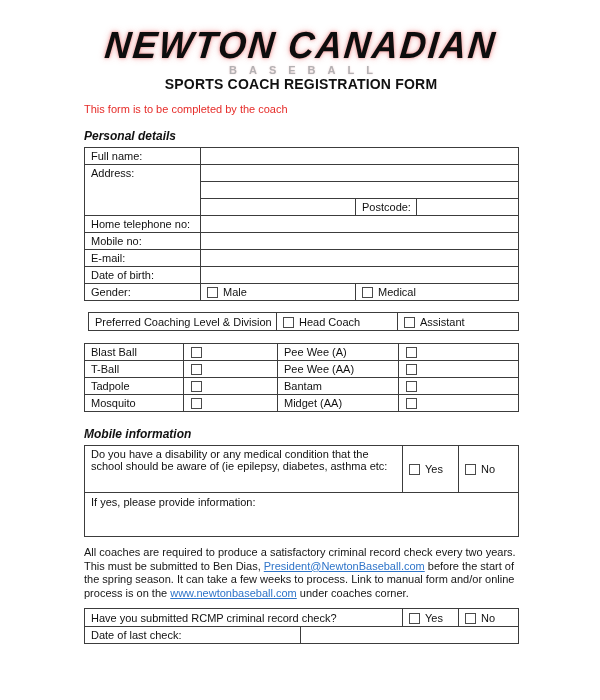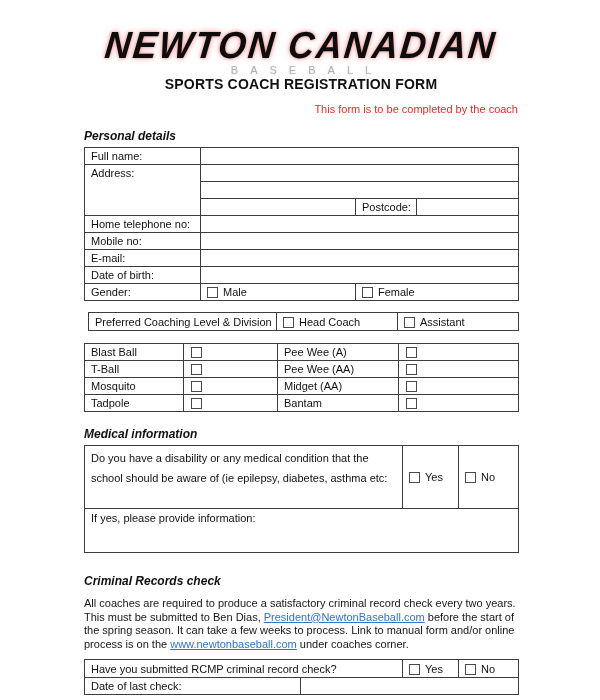--- a/index.html
+++ b/index.html
@@ -13,26 +13,26 @@
 
   
   .logo-wrap { text-align: center; }
   .logo-main {
     font-size: 36px; font-weight: bold; font-style: italic;
     letter-spacing: 2px; color: #0d0d0d; white-space: nowrap;
     transform: skewX(-6deg) scaleY(1.05); display: inline-block;
     text-shadow: 0 0 3px rgba(235,120,120,.85), 0 0 7px rgba(235,120,120,.45), 1px 1px 0 rgba(255,255,255,.6);
   }
   .logo-sub {
-    font-size: 11px; font-weight: normal; color: #b3b1b3;
+    font-size: 11px; font-weight: bold; color: #b3b1b3;
     letter-spacing: 12px; text-indent: 12px; margin-top: -2px;
     text-shadow: 0 0 2px rgba(220,150,150,.4);
   }
   .doc-title { text-align: center; font-size: 14px; font-weight: bold; letter-spacing: .2px; }
-  .notice { color: #e62c29; font-size: 11px; margin-top: 11px; text-align: right; }
+  .notice { color: #e62c29; font-size: 11px; margin-top: 11px; }
 
   
   .section-heading { font-size: 12px; font-weight: bold; font-style: italic; }
   .h-personal { margin-top: 14px; }
   .h-medical  { margin-top: 15px; }
   .h-criminal { margin-top: 21px; }
 
   
   table { border-collapse: collapse; table-layout: fixed; width: 434px; }
   td {
@@ -40,21 +40,21 @@
     padding: 1px 6px; height: 17px; vertical-align: middle;
     overflow: hidden; white-space: nowrap;
   }
   .t-personal { margin-top: 4px; }
   .t-preferred { margin-top: 11px; margin-left: 4px; width: 430px; }
   .t-division { margin-top: 12px; }
   .t-medical { margin-top: 4px; }
   .t-criminal { margin-top: 8px; }
 
   td.center { text-align: left; }
-  td.q-cell { white-space: normal; line-height: 20px; padding-top: 2px; padding-bottom: 20px; }
+  td.q-cell { white-space: normal; line-height: 12px; padding-top: 2px; padding-bottom: 20px; }
   td.ifyes-cell { height: 44px; vertical-align: top; white-space: normal; padding-top: 3px; }
   td.tall { height: 18px; }
 
   .checkbox {
     display: inline-block; width: 11px; height: 11px;
     border: 1px solid #4a4a4a; background: #fff;
     vertical-align: -2px; margin-right: 5px;
   }
   .cb-left { padding-left: 7px; }
 
@@ -119,21 +119,21 @@
     <tr>
       <td>Date of birth:</td>
       <td colspan="3"></td>
     </tr>
     <tr>
       <td>Gender:</td>
       <td class="center">
         <span class="checkbox"></span><span>Male</span>
       </td>
       <td colspan="2" class="center">
-        <span class="checkbox"></span><span>Female</span>
+        <span class="checkbox"></span><span>Medical</span>
       </td>
     </tr>
   </tbody>
     </table>
 
   <table class="t-preferred">
     <colgroup>
         <col style="width:188px">
         <col style="width:121px">
         <col style="width:121px">
@@ -165,35 +165,35 @@
       <td>Pee Wee (A)</td>
       <td class="cb-left"><span class="checkbox"></span></td>
     </tr>
     <tr>
       <td>T-Ball</td>
       <td class="cb-left"><span class="checkbox"></span></td>
       <td>Pee Wee (AA)</td>
       <td class="cb-left"><span class="checkbox"></span></td>
     </tr>
     <tr>
+      <td>Tadpole</td>
+      <td class="cb-left"><span class="checkbox"></span></td>
+      <td>Bantam</td>
+      <td class="cb-left"><span class="checkbox"></span></td>
+    </tr>
+    <tr>
       <td>Mosquito</td>
       <td class="cb-left"><span class="checkbox"></span></td>
       <td>Midget (AA)</td>
       <td class="cb-left"><span class="checkbox"></span></td>
     </tr>
-    <tr>
-      <td>Tadpole</td>
-      <td class="cb-left"><span class="checkbox"></span></td>
-      <td>Bantam</td>
-      <td class="cb-left"><span class="checkbox"></span></td>
-    </tr>
-  </tbody>
-    </table>
-
-  <div class="section-heading h-medical">Medical information</div>
+  </tbody>
+    </table>
+
+  <div class="section-heading h-medical">Mobile information</div>
 
   <table class="t-medical">
     <colgroup>
         <col style="width:318px">
         <col style="width:56px">
         <col style="width:60px">
       </colgroup>
     <tbody>
         <tr>
       <td class="q-cell">Do you have a disability or any medical condition that the school should be aware of (ie epilepsy, diabetes, asthma etc:</td>
@@ -205,21 +205,20 @@
       </td>
     </tr>
     <tr>
       <td colspan="3" class="ifyes-cell">
         <span>If yes, please provide information:</span>
       </td>
     </tr>
   </tbody>
     </table>
 
-  <div class="section-heading h-criminal">Criminal Records check</div>
 
   <p class="para"><span>All coaches are required to produce a satisfactory criminal record check every two years. This must be submitted to Ben Dias, </span><a class="link">President@NewtonBaseball.com</a><span> before the start of the spring season. It can take a few weeks to process. Link to manual form and/or online process is on the </span><a class="link">www.newtonbaseball.com</a><span> under coaches corner.</span></p>
 
   <table class="t-criminal">
     <colgroup>
         <col style="width:216px">
         <col style="width:102px">
         <col style="width:56px">
         <col style="width:60px">
       </colgroup>

